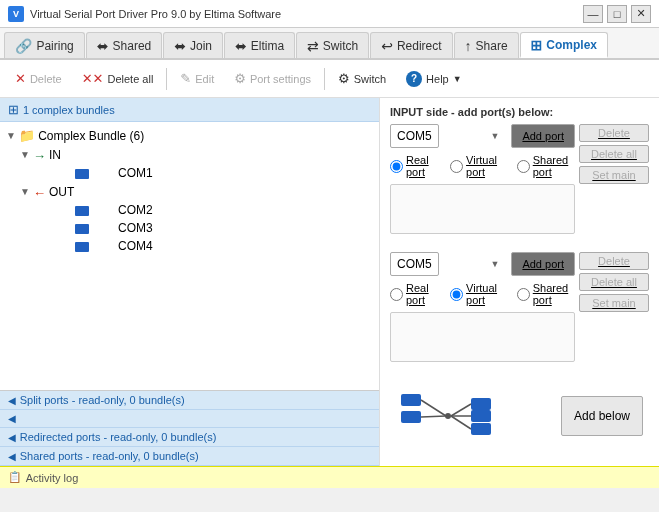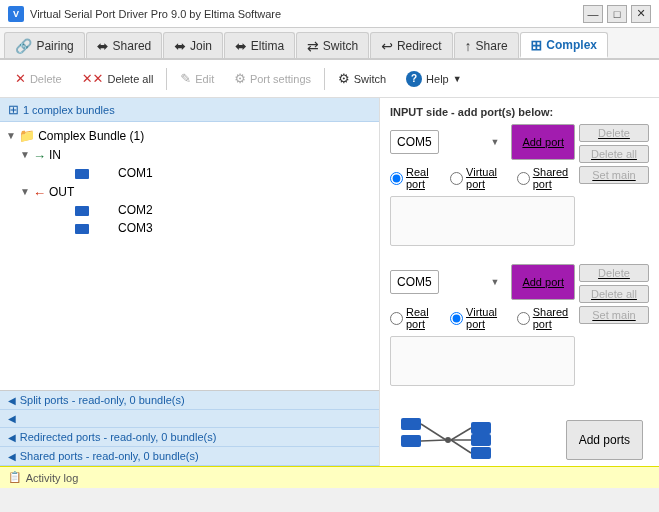--- a/index.html
+++ b/index.html
@@ -47,21 +47,21 @@
     
     .activity-log { height: 22px; background: #ffffc0; border-top: 1px solid #e0e000; display: flex; align-items: center; padding: 0 8px; font-size: 11px; color: #555; }
 
     
     .right-panel { flex: 1; padding: 8px 10px; display: flex; flex-direction: column; gap: 14px; overflow-y: auto; }
     .section-title { font-size: 11px; font-weight: 600; color: #333; margin-bottom: 6px; }
     .dropdown-row { display: flex; gap: 6px; align-items: center; margin-bottom: 6px; }
     .select-box { flex: 1; height: 24px; border: 1px solid #aaa; background: white; font-size: 12px; padding: 2px 6px; border-radius: 2px; appearance: none; -webkit-appearance: none; }
     .select-wrapper { flex: 1; position: relative; }
     .select-wrapper::after { content: '▼'; position: absolute; right: 6px; top: 50%; transform: translateY(-50%); font-size: 9px; color: #666; pointer-events: none; }
-    .add-btn { padding: 2px 10px; background: #a21caf; border: 1px solid #aaa; border-radius: 2px; cursor: pointer; font-size: 11px; white-space: nowrap; height: 36px; }
+    .add-btn { padding: 2px 10px; background: #737373; border: 1px solid #aaa; border-radius: 2px; cursor: pointer; font-size: 11px; white-space: nowrap; height: 24px; }
     .radio-row { display: flex; gap: 12px; align-items: center; margin-bottom: 6px; }
     .radio-label { display: flex; align-items: center; gap: 3px; font-size: 11px; cursor: pointer; }
     .port-list-area { border: 1px solid #ccc; min-height: 50px; background: #fafafa; margin-bottom: 4px; border-radius: 2px; }
     .side-buttons { display: flex; flex-direction: column; gap: 3px; }
     .side-btn { padding: 2px 8px; background: #e8e8e8; border: 1px solid #aaa; border-radius: 2px; font-size: 11px; cursor: pointer; width: 70px; text-align: center; }
     .side-btn.disabled { color: #aaa; cursor: default; }
     .section-with-buttons { display: flex; gap: 4px; text-decoration: underline; }
     .section-inner { flex: 1; }
 
     
@@ -154,21 +154,21 @@
   <div class="left-panel">
     <div class="bundle-header">
       <span style="font-size:13px;">⊞</span>
       <span>1 complex bundles</span>
     </div>
     <div class="tree-area">
 
       <div class="tree-item">
         <span class="expand-icon">▼</span>
         <span style="font-size:13px; color:#e0a020;">📁</span>
-        <span class="tree-label">Complex Bundle (1)</span>
+        <span class="tree-label">Complex Bundle (6)</span>
       </div>
 
       <div class="tree-item tree-indent-1">
         <span class="expand-icon">▼</span>
         <span class="in-arrow">→</span>
         <span class="tree-label">IN</span>
       </div>
 
       <div class="tree-item tree-indent-2">
         <span class="expand-icon"></span>
@@ -187,20 +187,25 @@
         <span><span class="port-chip-sm"></span></span>
         <span class="tree-label">COM2</span>
       </div>
 
       <div class="tree-item tree-indent-2">
         <span class="expand-icon"></span>
         <span><span class="port-chip-sm"></span></span>
         <span class="tree-label">COM3</span>
       </div>
 
+      <div class="tree-item tree-indent-2">
+        <span class="expand-icon"></span>
+        <span><span class="port-chip-sm"></span></span>
+        <span class="tree-label">COM4</span>
+      </div>
     </div>
 
     <div class="bottom-panels">
       <div class="collapse-item">
         <span class="collapse-arrow">◀</span>
         <span>Split ports - read-only, 0 bundle(s)</span>
       </div>
       <div class="collapse-item">
         <span class="collapse-arrow">◀</span>
       </div>
@@ -300,21 +305,21 @@
         <circle cx="52" cy="30" r="3" fill="#555"></circle>
 
         <line x1="55" y1="30" x2="75" y2="18" stroke="#555" stroke-width="1.5"></line>
         <line x1="55" y1="30" x2="75" y2="30" stroke="#555" stroke-width="1.5"></line>
         <line x1="55" y1="30" x2="75" y2="43" stroke="#555" stroke-width="1.5"></line>
 
         <rect x="75" y="12" width="20" height="12" rx="2" fill="#2060c0"></rect>
         <rect x="75" y="24" width="20" height="12" rx="2" fill="#2060c0"></rect>
         <rect x="75" y="37" width="20" height="12" rx="2" fill="#2060c0"></rect>
       </svg>
-      <button class="add-bundle-btn">Add ports</button>
+      <button class="add-bundle-btn">Add below</button>
     </div>
 
   </div>
 </div>
 
 <div class="activity-log">
   <span style="margin-right:4px;">📋</span>
   <span>Activity log</span>
 </div>
 

